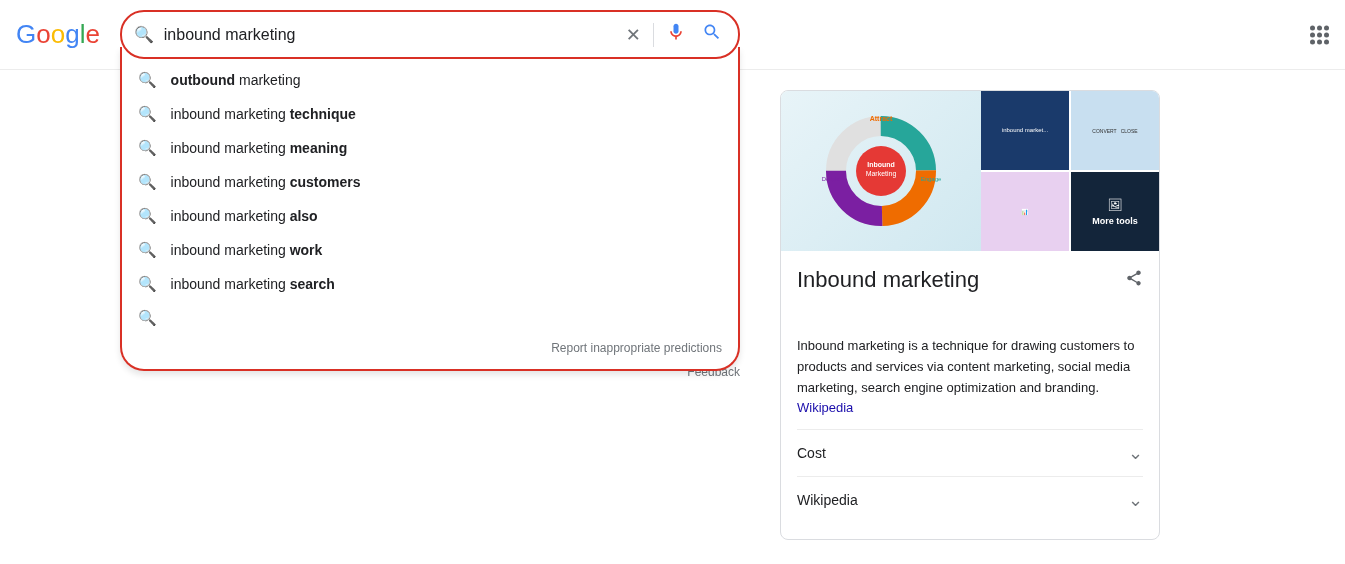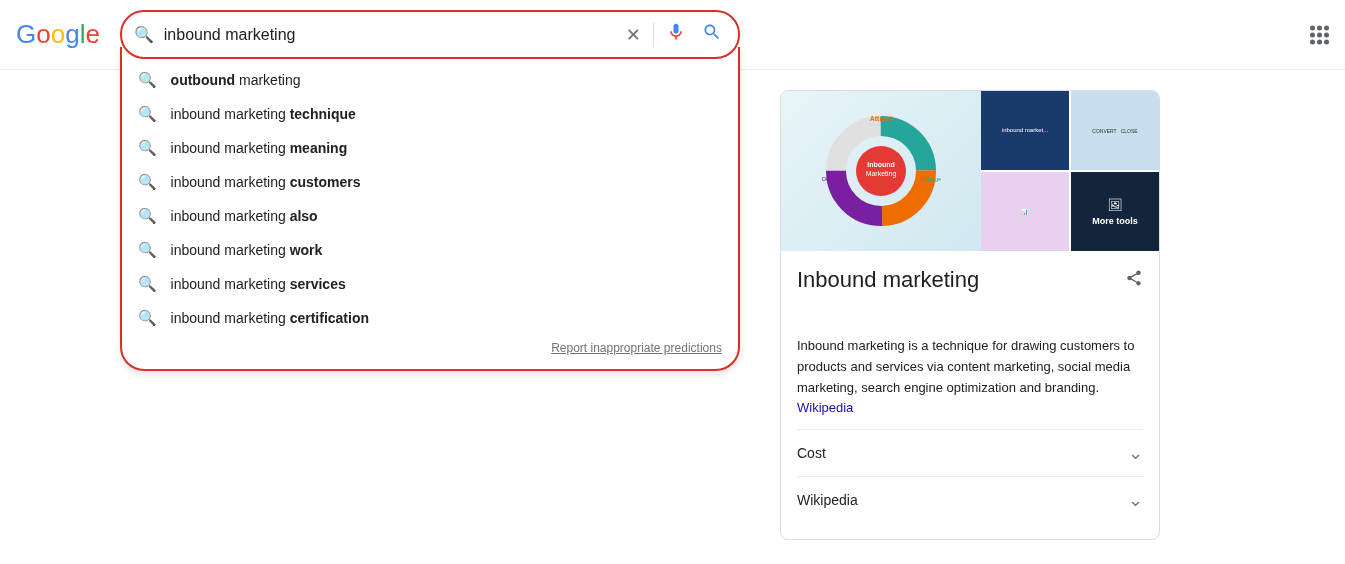--- a/index.html
+++ b/index.html
@@ -143,21 +143,20 @@
     .autocomplete-item .ac-text strong {
       font-weight: 700;
     }
 
     .report-link {
       text-align: right;
       padding: 6px 16px;
       font-size: 12px;
       color: #70757a;
       cursor: pointer;
-      text-decoration: underline;
     }
 
     
     .main-layout {
       display: flex;
       padding: 20px 0 0 120px;
       gap: 40px;
     }
 
     
@@ -413,25 +412,24 @@
       <div class="autocomplete-item">
         <span class="ac-search-icon">🔍</span>
         <span class="ac-text">inbound marketing <strong>also</strong></span>
       </div>
       <div class="autocomplete-item">
         <span class="ac-search-icon">🔍</span>
         <span class="ac-text">inbound marketing <strong>work</strong></span>
       </div>
       <div class="autocomplete-item">
         <span class="ac-search-icon">🔍</span>
-        <span class="ac-text">inbound marketing <strong>services</strong></span>
-      </div>
-      <div class="autocomplete-item">
-        <span class="ac-search-icon">🔍</span>
-        <span class="ac-text">inbound marketing <strong>certification</strong></span>
+        <span class="ac-text">inbound marketing <strong>search</strong></span>
+      </div>
+      <div class="autocomplete-item">
+        <span class="ac-search-icon">🔍</span>
       </div>
       <div class="report-link">Report inappropriate predictions</div>
     </div>
   </div>
 
   <div class="apps-icon">
     <div class="apps-dot"></div>
     <div class="apps-dot"></div>
     <div class="apps-dot"></div>
     <div class="apps-dot"></div>
@@ -466,20 +464,21 @@
         <span class="paa-chevron">⌄</span>
       </div>
     </div>
     <div class="paa-item">
       <div class="paa-question">
         <span class="paa-question-text">Does inbound marketing work?</span>
         <span class="paa-chevron">⌄</span>
       </div>
     </div>
 
+    <div class="feedback-link">Feedback</div>
   </div>
 
   <div class="right-col">
     <div class="knowledge-panel">
       <div class="kp-images">
 
         <div class="kp-image-main">
           <svg class="donut-chart" viewBox="0 0 120 120">
 
             <circle cx="60" cy="60" r="45" fill="none" stroke="#e0e0e0" stroke-width="20"></circle>

